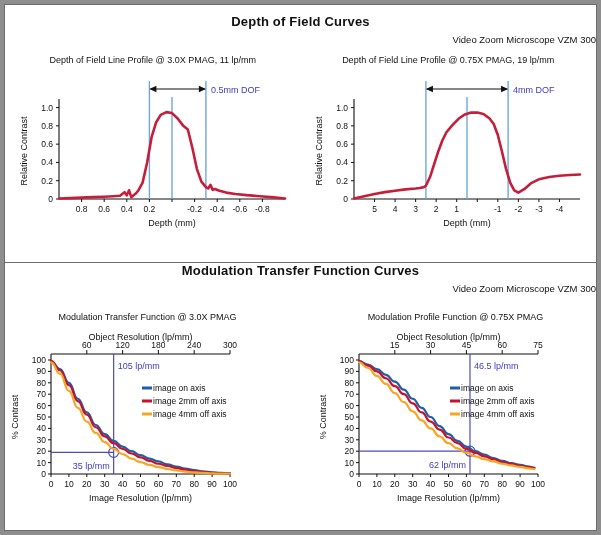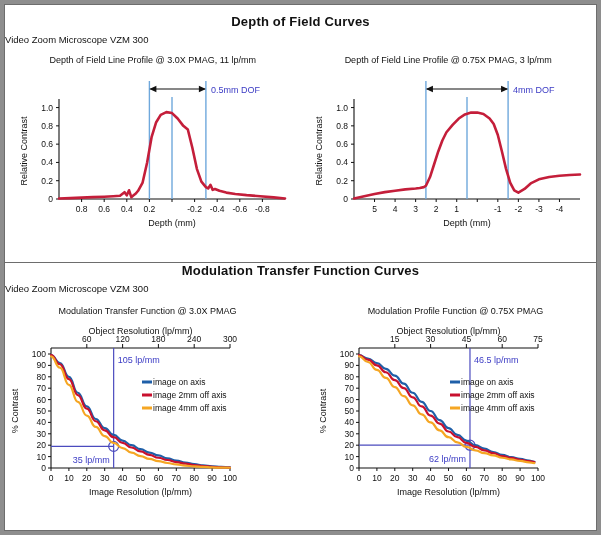--- a/index.html
+++ b/index.html
@@ -4,21 +4,21 @@
 <style>
   html,body{margin:0;padding:0;background:#8e8e8e;}
   body{width:601px;height:535px;overflow:hidden;font-family:"Liberation Sans",sans-serif;}
   .page{width:601px;height:535px;position:relative;background:#8e8e8e;}
 
   .panel{position:absolute;left:4px;background:#ffffff;border:1px solid #6d6d6d;box-sizing:border-box;}
   #panel-dof{top:4px;width:593px;height:312px;}
   #panel-mtf{top:262px;width:593px;height:269px;}
 
   .panel-title{text-align:center;font-weight:bold;font-size:13px;color:#111;letter-spacing:.2px;}
-  .panel-sub{text-align:left;font-size:9.5px;color:#111;}
+  .panel-sub{text-align:right;font-size:9.5px;color:#111;}
 
   .charts-row{display:flex;justify-content:space-around;width:100%;}
   .chart-block{position:relative;}
   .chart-title{text-align:center;font-size:9px;color:#111;white-space:nowrap;}
 
   svg{display:block;}
   .axis{stroke:#111;stroke-width:1.1;fill:none;}
   .tick{stroke:#111;stroke-width:1;}
   .tlabel{font-family:"Liberation Sans",sans-serif;font-size:8.5px;fill:#111;}
   .alabel{font-family:"Liberation Sans",sans-serif;font-size:9px;fill:#111;}
@@ -80,21 +80,21 @@
             <line x1="159" y1="32" x2="159" y2="134" class="vline"></line>
             <line x1="192.9" y1="16" x2="192.9" y2="134" class="vline"></line>
             <line x1="137.4" y1="24" x2="191.9" y2="24" class="arrowline"></line>
             <polygon points="136.4,24 143.4,20.8 143.4,27.2" fill="#111"></polygon>
             <polygon points="192.9,24 185.9,20.8 185.9,27.2" fill="#111"></polygon>
             <text x="197.9" y="27.5" class="annot-blue" text-anchor="start">0.5mm DOF</text>
             <path d="M46.00 133.54 L57.30 133.09 L68.60 132.63 L79.90 132.17 L91.20 131.71 L100.24 131.26 L107.02 130.80 L111.54 127.14 L113.80 130.34 L116.06 125.31 L118.32 132.17 L120.58 130.34 L122.84 128.51 L125.10 125.77 L129.62 117.54 L134.14 97.43 L138.66 71.83 L143.18 57.20 L147.70 49.89 L153.35 47.14 L159.00 48.06 L164.65 53.54 L170.30 60.86 L174.82 64.51 L179.34 82.80 L183.86 103.83 L188.38 116.63 L192.90 122.11 L195.16 123.49 L197.42 119.83 L199.68 124.86 L201.94 123.94 L206.46 125.77 L213.24 127.60 L222.28 128.97 L233.58 130.16 L247.14 131.26 L260.70 132.35 L272.00 133.45 " class="dofcurve" stroke="#c41e3a"></path>
           </svg>
       </div>
       <div class="chart-block">
-        <div class="chart-title">Depth of Field Line Profile @ 0.75X PMAG, 3 lp/mm</div>
+        <div class="chart-title">Depth of Field Line Profile @ 0.75X PMAG, 19 lp/mm</div>
         <svg id="svg-dof-075x" width="280" height="170">
             <line x1="46" y1="34" x2="46" y2="134" class="axis"></line>
             <line x1="43" y1="134" x2="46" y2="134" class="tick"></line>
             <text x="40" y="137" class="tlabel" text-anchor="end">0</text>
             <line x1="43" y1="115.71428571428572" x2="46" y2="115.71428571428572" class="tick"></line>
             <text x="40" y="118.71428571428572" class="tlabel" text-anchor="end">0.2</text>
             <line x1="43" y1="97.42857142857143" x2="46" y2="97.42857142857143" class="tick"></line>
             <text x="40" y="100.42857142857143" class="tlabel" text-anchor="end">0.4</text>
             <line x1="43" y1="79.14285714285714" x2="46" y2="79.14285714285714" class="tick"></line>
             <text x="40" y="82.14285714285714" class="tlabel" text-anchor="end">0.6</text>
@@ -134,21 +134,21 @@
             <path d="M46.00 133.54 L56.27 131.26 L66.55 128.97 L76.82 127.14 L87.09 125.77 L97.36 124.40 L107.64 123.49 L111.75 123.03 L115.85 122.11 L117.91 120.74 L122.02 112.06 L126.13 99.26 L130.24 86.46 L134.35 75.49 L138.45 67.26 L144.62 59.94 L150.78 53.54 L156.95 49.43 L163.11 47.60 L169.27 47.60 L175.44 48.97 L181.60 53.54 L185.71 59.03 L189.82 70.00 L193.93 86.46 L198.04 103.83 L202.15 117.54 L206.25 125.31 L210.36 127.60 L216.53 123.94 L222.69 118.46 L230.91 114.34 L241.18 112.06 L251.45 110.69 L261.73 110.05 L272.00 109.50 " class="dofcurve" stroke="#c41e3a"></path>
           </svg>
       </div>
     </div>
   </div>
 
   <div class="panel" id="panel-mtf">
     <div class="panel-title" style="margin-top:0;">Modulation Transfer Function Curves</div>
     <div class="panel-sub" style="margin-top:5px;">Video Zoom Microscope VZM 300</div>
 
-    <div class="charts-row" style="margin-top:12px;gap:23px;">
+    <div class="charts-row" style="margin-top:18px;gap:23px;">
       <div class="chart-block">
         <div class="chart-title">Modulation Transfer Function @ 3.0X PMAG</div>
         <svg id="svg-mtf-3x" width="285" height="196">
             <text x="135.5" y="18" class="alabel" text-anchor="middle">Object Resolution (lp/mm)</text>
             <line x1="46" y1="32" x2="225" y2="32" class="axis"></line>
             <line x1="81.80000000000001" y1="28" x2="81.80000000000001" y2="32" class="tick"></line>
             <text x="81.80000000000001" y="26" class="tlabel" text-anchor="middle">60</text>
             <line x1="117.60000000000001" y1="28" x2="117.60000000000001" y2="32" class="tick"></line>
             <text x="117.60000000000001" y="26" class="tlabel" text-anchor="middle">120</text>
             <line x1="153.39999999999998" y1="28" x2="153.39999999999998" y2="32" class="tick"></line>

